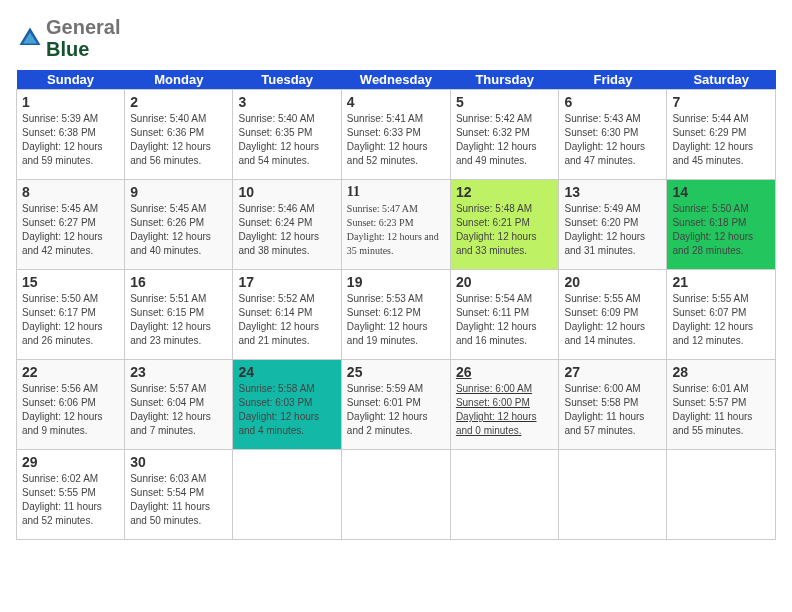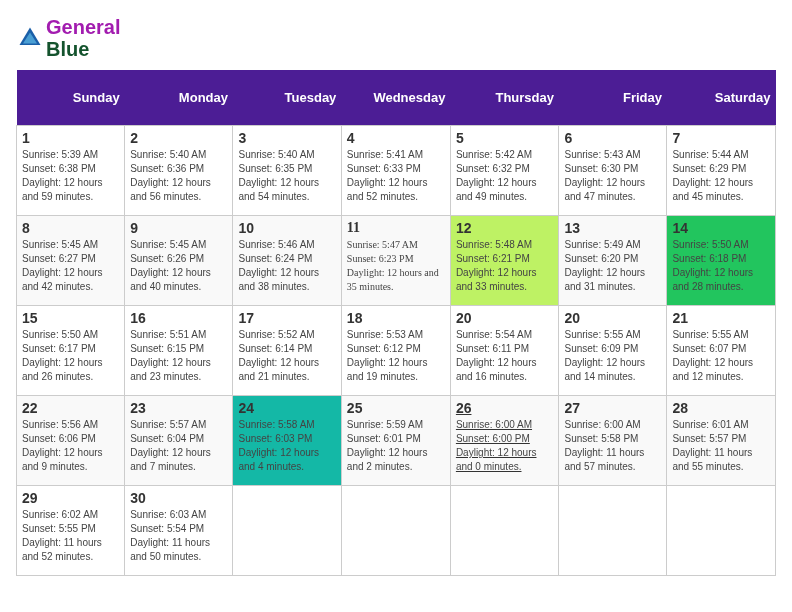--- a/index.html
+++ b/index.html
@@ -20,21 +20,21 @@
       display: flex;
       align-items: center;
     }
     .logo-text {
       font-size: 20px;
       font-weight: bold;
       color: #333;
       line-height: 1.1;
     }
     .logo-text span {
-      color: #a21caf;
+      color: #737373;
     }
     .logo-icon {
       width: 28px;
       height: 28px;
       margin-right: 2px;
     }
     .title-block {
       text-align: right;
     }
     .month-title {
@@ -45,24 +45,24 @@
     .location {
       font-size: 15px;
       color: #555;
     }
     table {
       width: 100%;
       border-collapse: collapse;
       font-size: 11px;
     }
     th {
-      background: #4c1d95;
+      background: #1d4ed8;
       color: #fff;
-      text-align: right;
-      padding: 20px 5px;
+      text-align: center;
+      padding: 2px 5px;
       font-size: 13px;
       font-weight: bold;
     }
     td {
       border: 1px solid #ccc;
       vertical-align: top;
       padding: 4px 5px;
       width: 110px;
       height: 90px;
       color: #333;
@@ -194,21 +194,21 @@
         </td>
         <td>
           <span class="day-num">16</span>
           <div class="day-info">Sunrise: 5:51 AM<br>Sunset: 6:15 PM<br>Daylight: 12 hours and 23 minutes.</div>
         </td>
         <td>
           <span class="day-num">17</span>
           <div class="day-info">Sunrise: 5:52 AM<br>Sunset: 6:14 PM<br>Daylight: 12 hours and 21 minutes.</div>
         </td>
         <td>
-          <span class="day-num">18</span>
+          <span class="day-num">19</span>
           <div class="day-info">Sunrise: 5:53 AM<br>Sunset: 6:12 PM<br>Daylight: 12 hours and 19 minutes.</div>
         </td>
         <td>
           <span class="day-num">20</span>
           <div class="day-info">Sunrise: 5:54 AM<br>Sunset: 6:11 PM<br>Daylight: 12 hours and 16 minutes.</div>
         </td>
         <td>
           <span class="day-num">20</span>
           <div class="day-info">Sunrise: 5:55 AM<br>Sunset: 6:09 PM<br>Daylight: 12 hours and 14 minutes.</div>
         </td>

